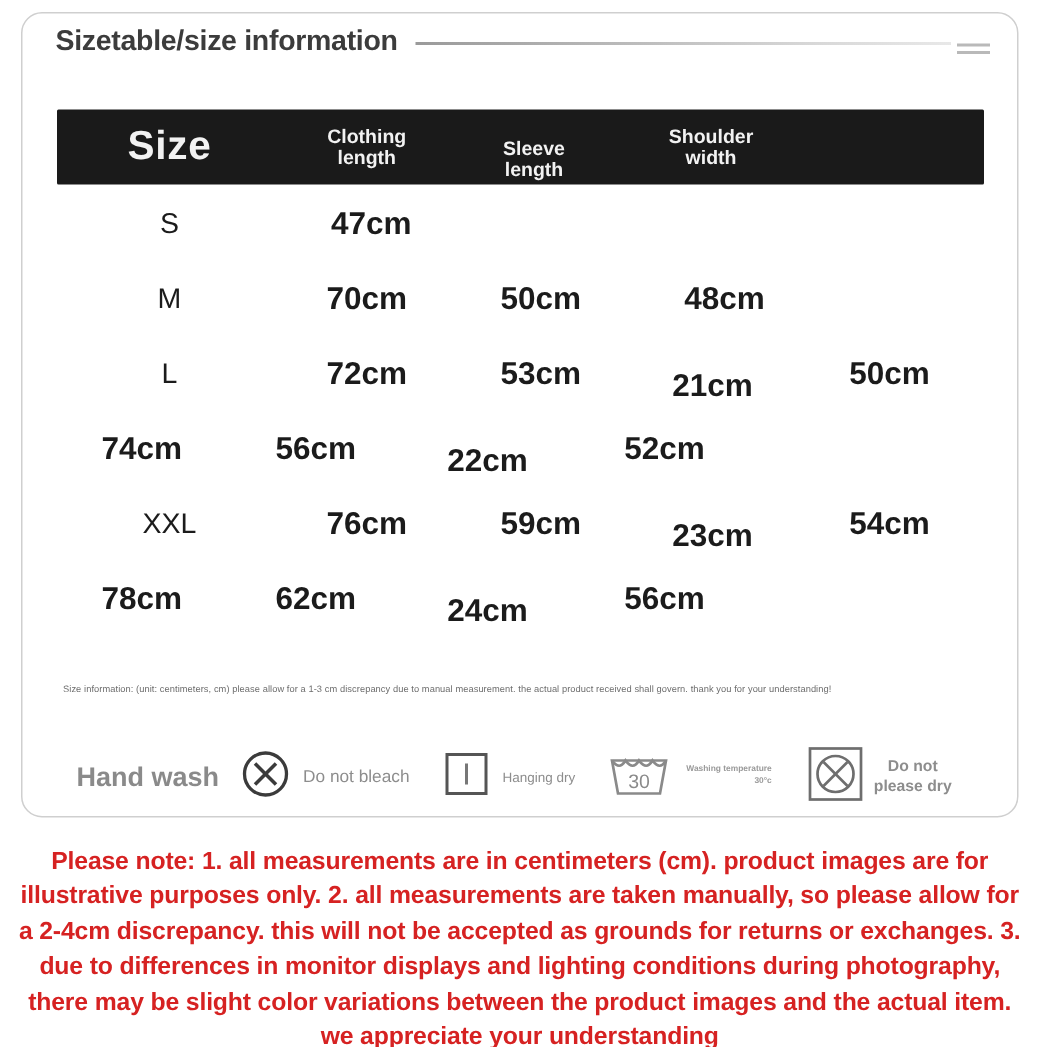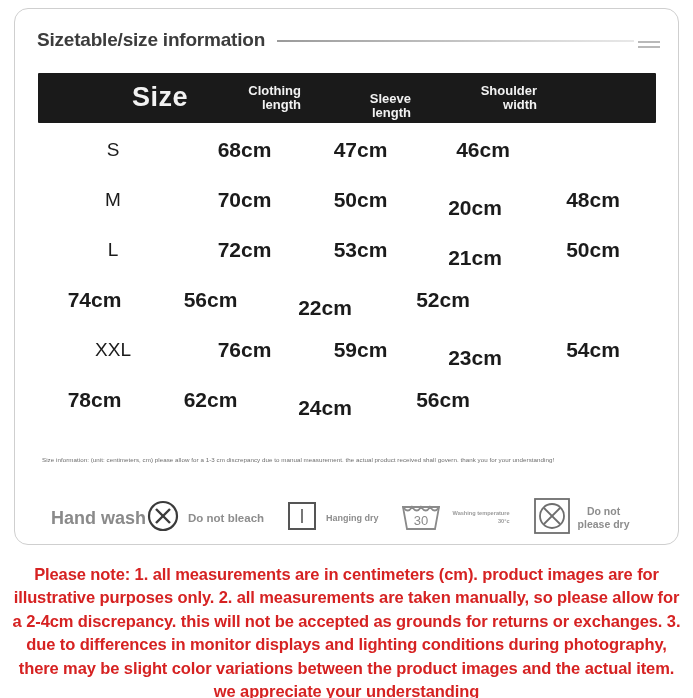--- a/index.html
+++ b/index.html
@@ -25,21 +25,21 @@
     border: 1px solid #cfcfcf;
     border-radius: 14px;
     background: #ffffff;
     box-sizing: border-box;
   }
 
   
   .title-row {
     position: absolute;
     left: 22px;
-    top: 18px;
+    top: 6px;
     right: 18px;
     height: 26px;
     display: flex;
     align-items: center;
   }
   .title-text {
     font-size: 19px;
     font-weight: 700;
     color: #3c3c3c;
     letter-spacing: -0.2px;
@@ -76,21 +76,21 @@
   }
   .thead {
     background: #1a1a1a;
     height: 50px;
     display: flex;
     align-items: center;
     border-radius: 1px;
   }
   .thead .cell {
     color: #f2f2f2;
-    text-align: right;
+    text-align: center;
     line-height: 1.08;
   }
   .cell {
     box-sizing: border-box;
   }
   .c-size   { width: 150px; }
   .c-cloth  { width: 113px; }
   .c-bust   { width: 119px; }
   .c-sleeve { width: 110px; margin-top: 16px; }
   .c-should { width: 126px; }
@@ -148,30 +148,31 @@
     align-items: center;
   }
   .care-item {
     display: flex;
     align-items: center;
   }
   .handwash-text {
     font-size: 18px;
     font-weight: 700;
     color: #8a8a8a;
+    margin-right: 14px;
   }
   .lbl-bleach {
     font-size: 11.5px;
-    font-weight: 700;
+    font-weight: 400;
     margin-left: 8px;
     color: #8d8d8d;
   }
   .lbl-hang {
     font-size: 9px;
-    font-weight: 700;
+    font-weight: 400;
     margin-left: 8px;
     color: #8d8d8d;
   }
   .lbl-wash {
     font-size: 5.6px;
     font-weight: 700;
     margin-left: 10px;
     color: #9a9a9a;
     text-align: right;
     line-height: 1.35;
@@ -224,29 +225,26 @@
 length</div>
       <div class="cell c-sleeve h-small" style="white-space:pre-line">Sleeve
 length</div>
       <div class="cell c-should h-small" style="white-space:pre-line">Shoulder
 width</div>
     </div>
 
     <div class="tbody">
       <div class="trow">
         <div class="cell c-size size-label">S</div>
-        <div class="cell c-cloth meas">68cm</div>
         <div class="cell c-bust meas">47cm</div>
-        <div class="cell c-should meas">46cm</div>
       </div>
       <div class="trow">
         <div class="cell c-size size-label">M</div>
         <div class="cell c-cloth meas">70cm</div>
         <div class="cell c-bust meas">50cm</div>
-        <div class="cell c-sleeve meas">20cm</div>
         <div class="cell c-should meas">48cm</div>
       </div>
       <div class="trow">
         <div class="cell c-size size-label">L</div>
         <div class="cell c-cloth meas">72cm</div>
         <div class="cell c-bust meas">53cm</div>
         <div class="cell c-sleeve meas">21cm</div>
         <div class="cell c-should meas">50cm</div>
       </div>
       <div class="trow">

